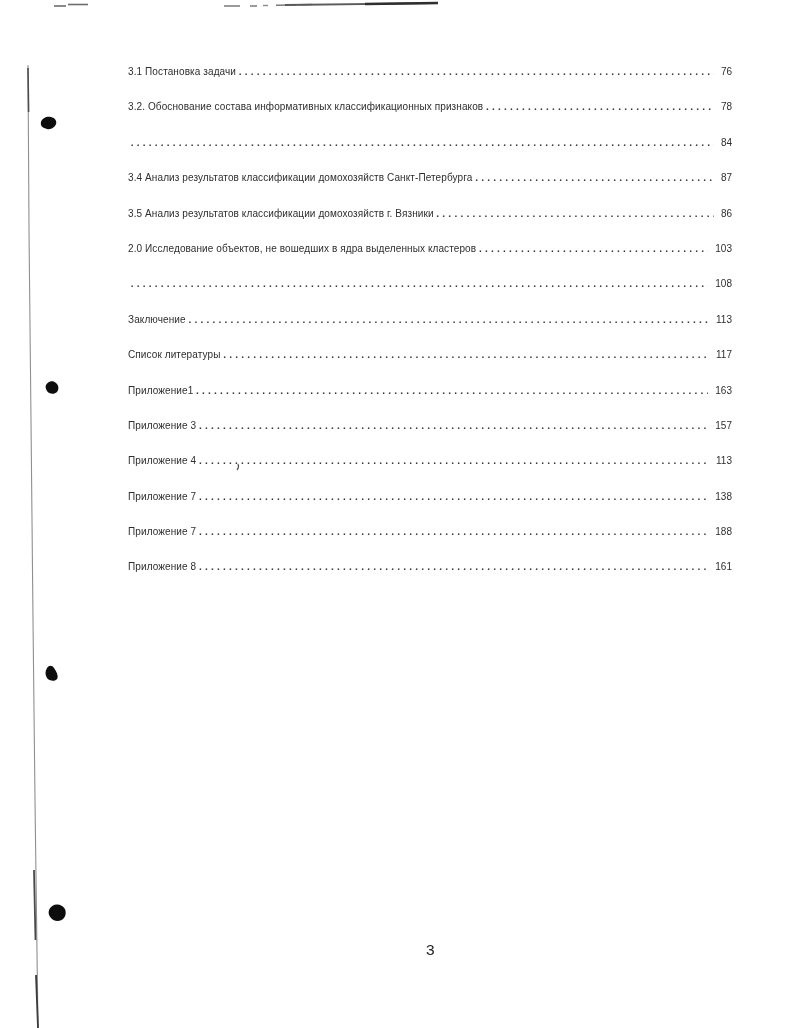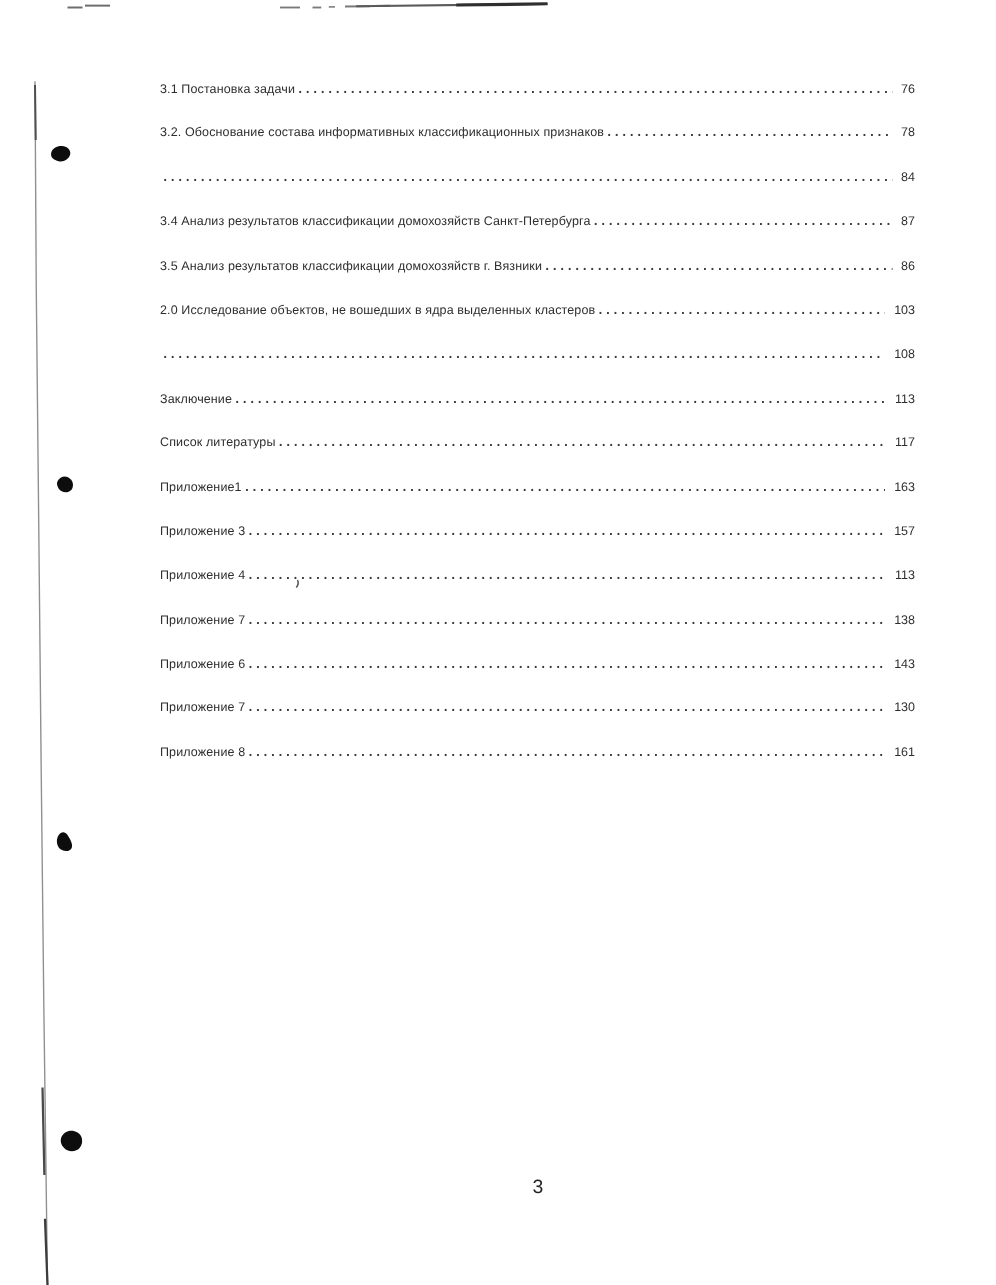--- a/index.html
+++ b/index.html
@@ -159,28 +159,23 @@
         <span class="toc-label">Приложение 4</span>
         <span class="toc-dots"></span>
         <span class="toc-page">113</span>
       </div>
       <div class="toc-row">
         <span class="toc-label">Приложение 7</span>
         <span class="toc-dots"></span>
         <span class="toc-page">138</span>
       </div>
       <div class="toc-row">
-        <span class="toc-label">Приложение 6</span>
-        <span class="toc-dots"></span>
-        <span class="toc-page">143</span>
-      </div>
-      <div class="toc-row">
         <span class="toc-label">Приложение 7</span>
         <span class="toc-dots"></span>
-        <span class="toc-page">130</span>
+        <span class="toc-page">188</span>
       </div>
       <div class="toc-row">
         <span class="toc-label">Приложение 8</span>
         <span class="toc-dots"></span>
         <span class="toc-page">161</span>
       </div>
     </div>
 
   <div class="footer-page-number">3</div>
 </div>

